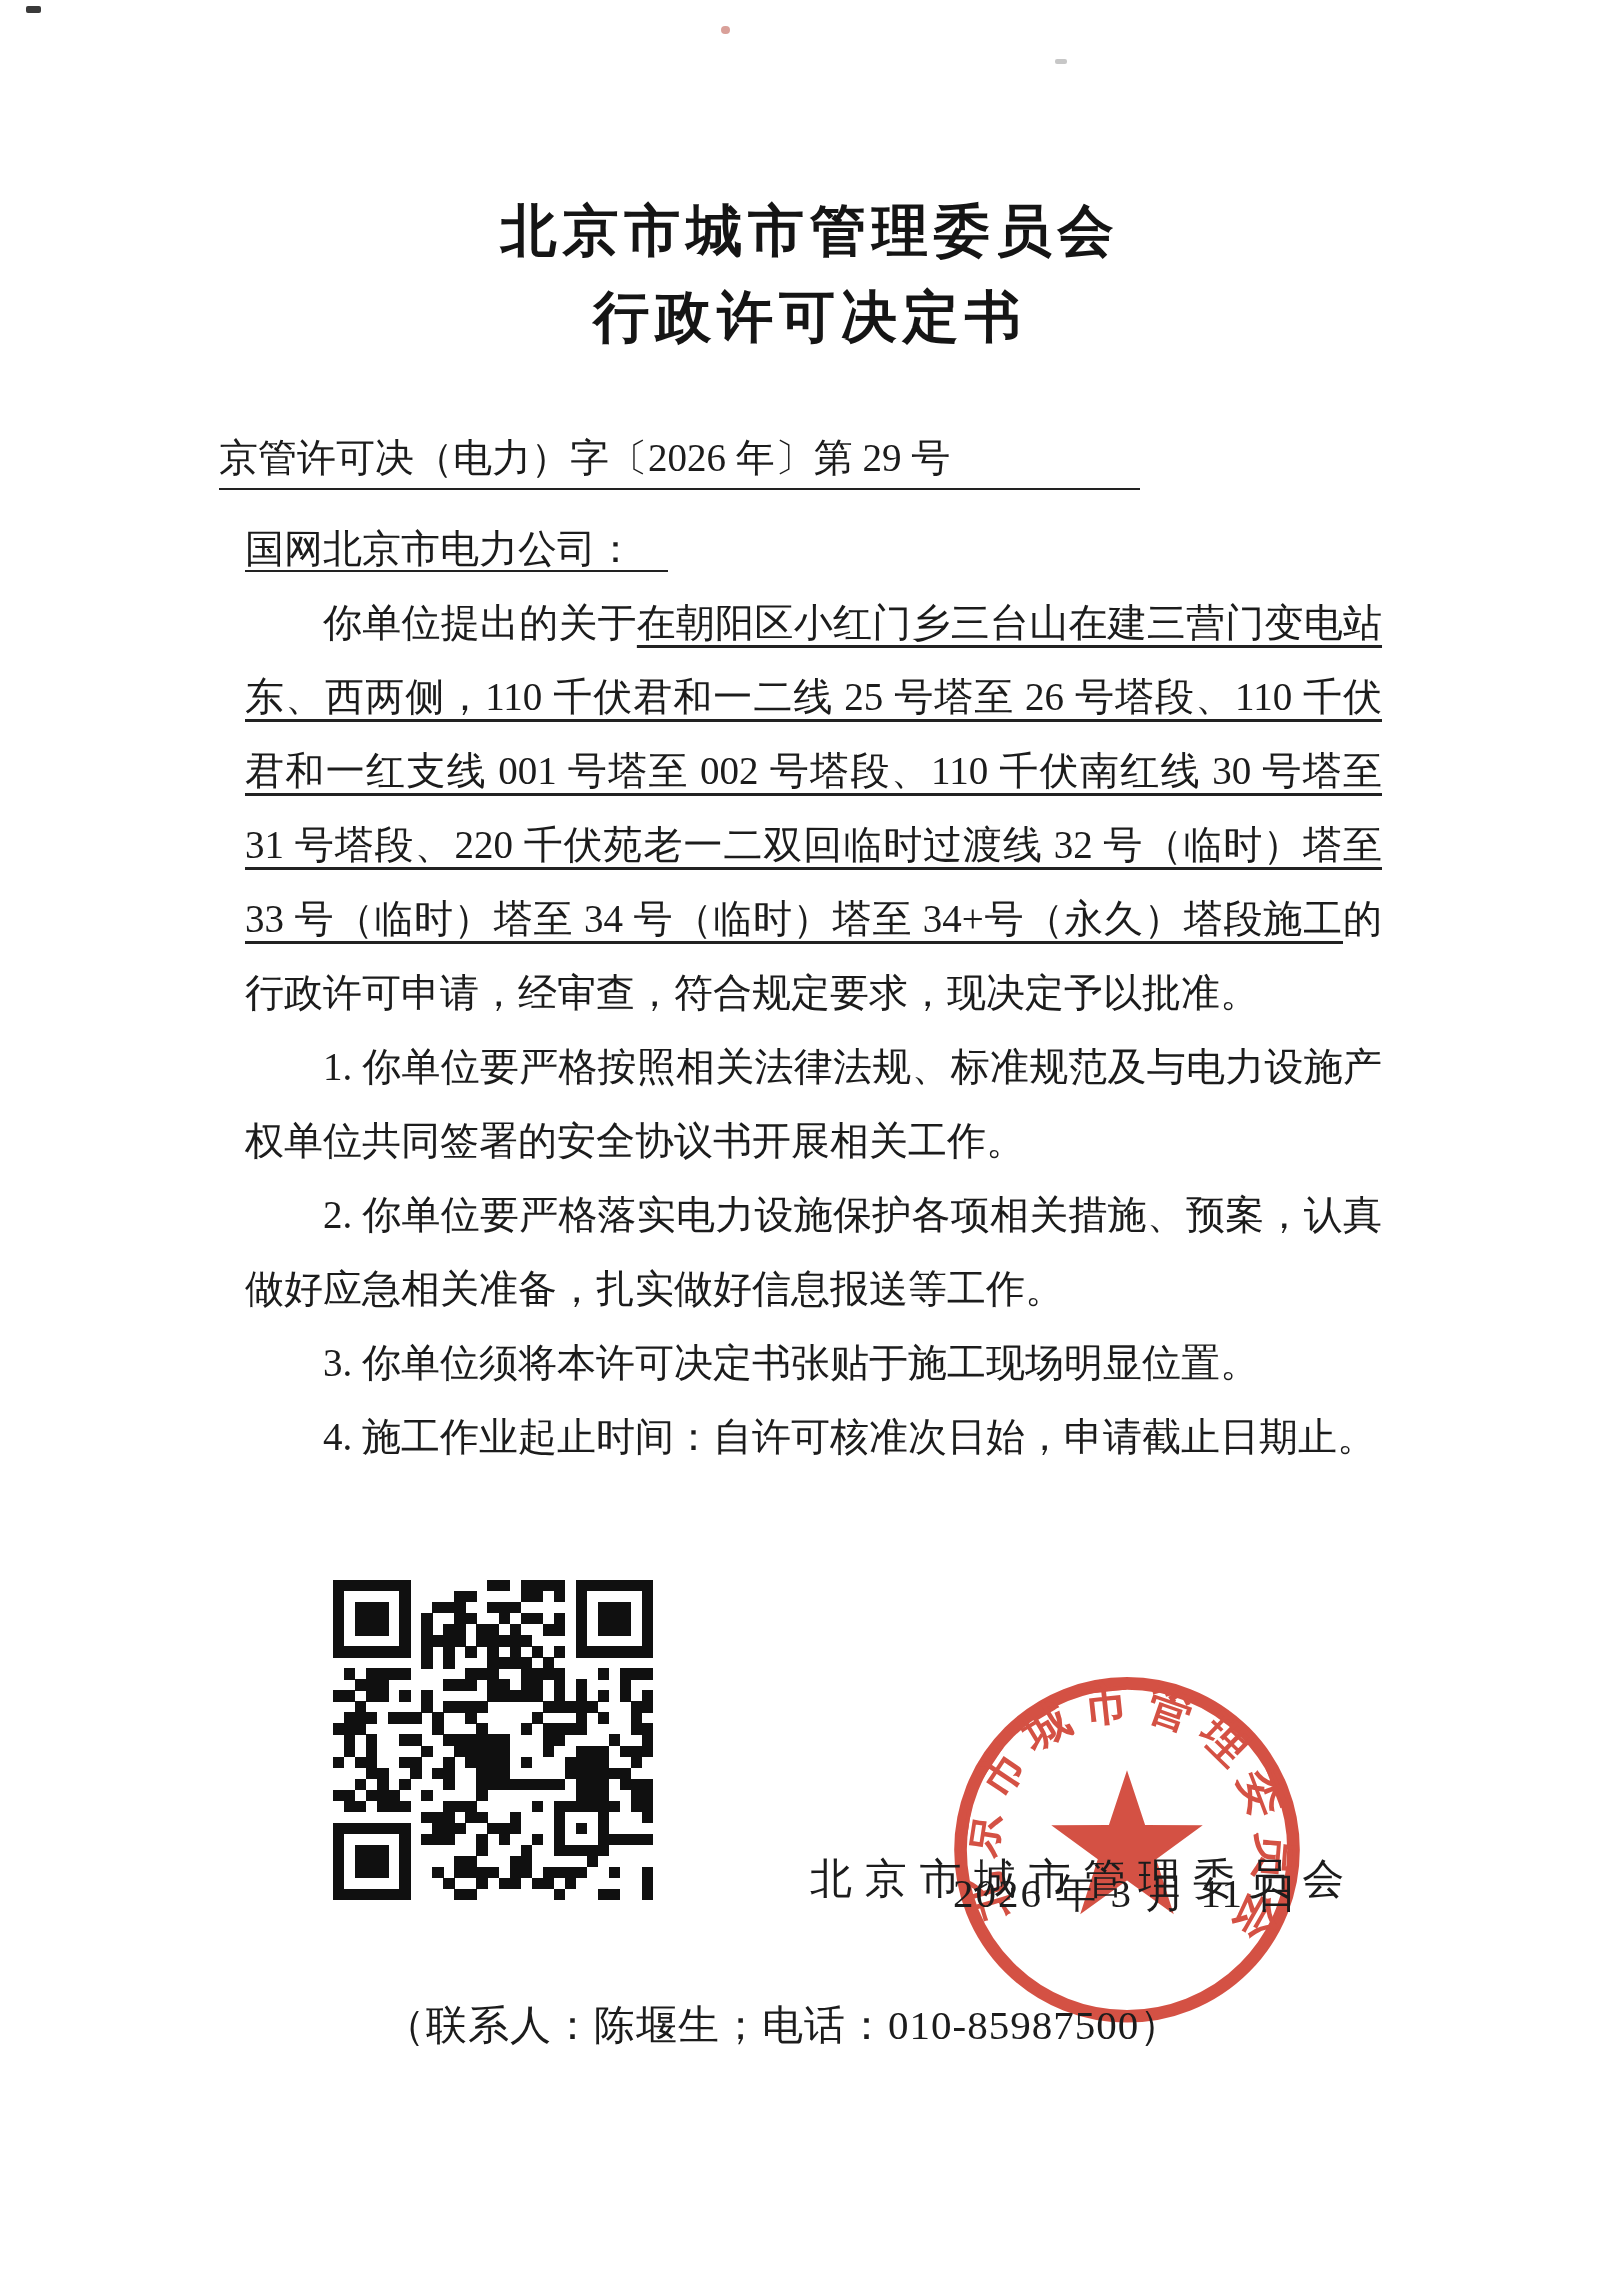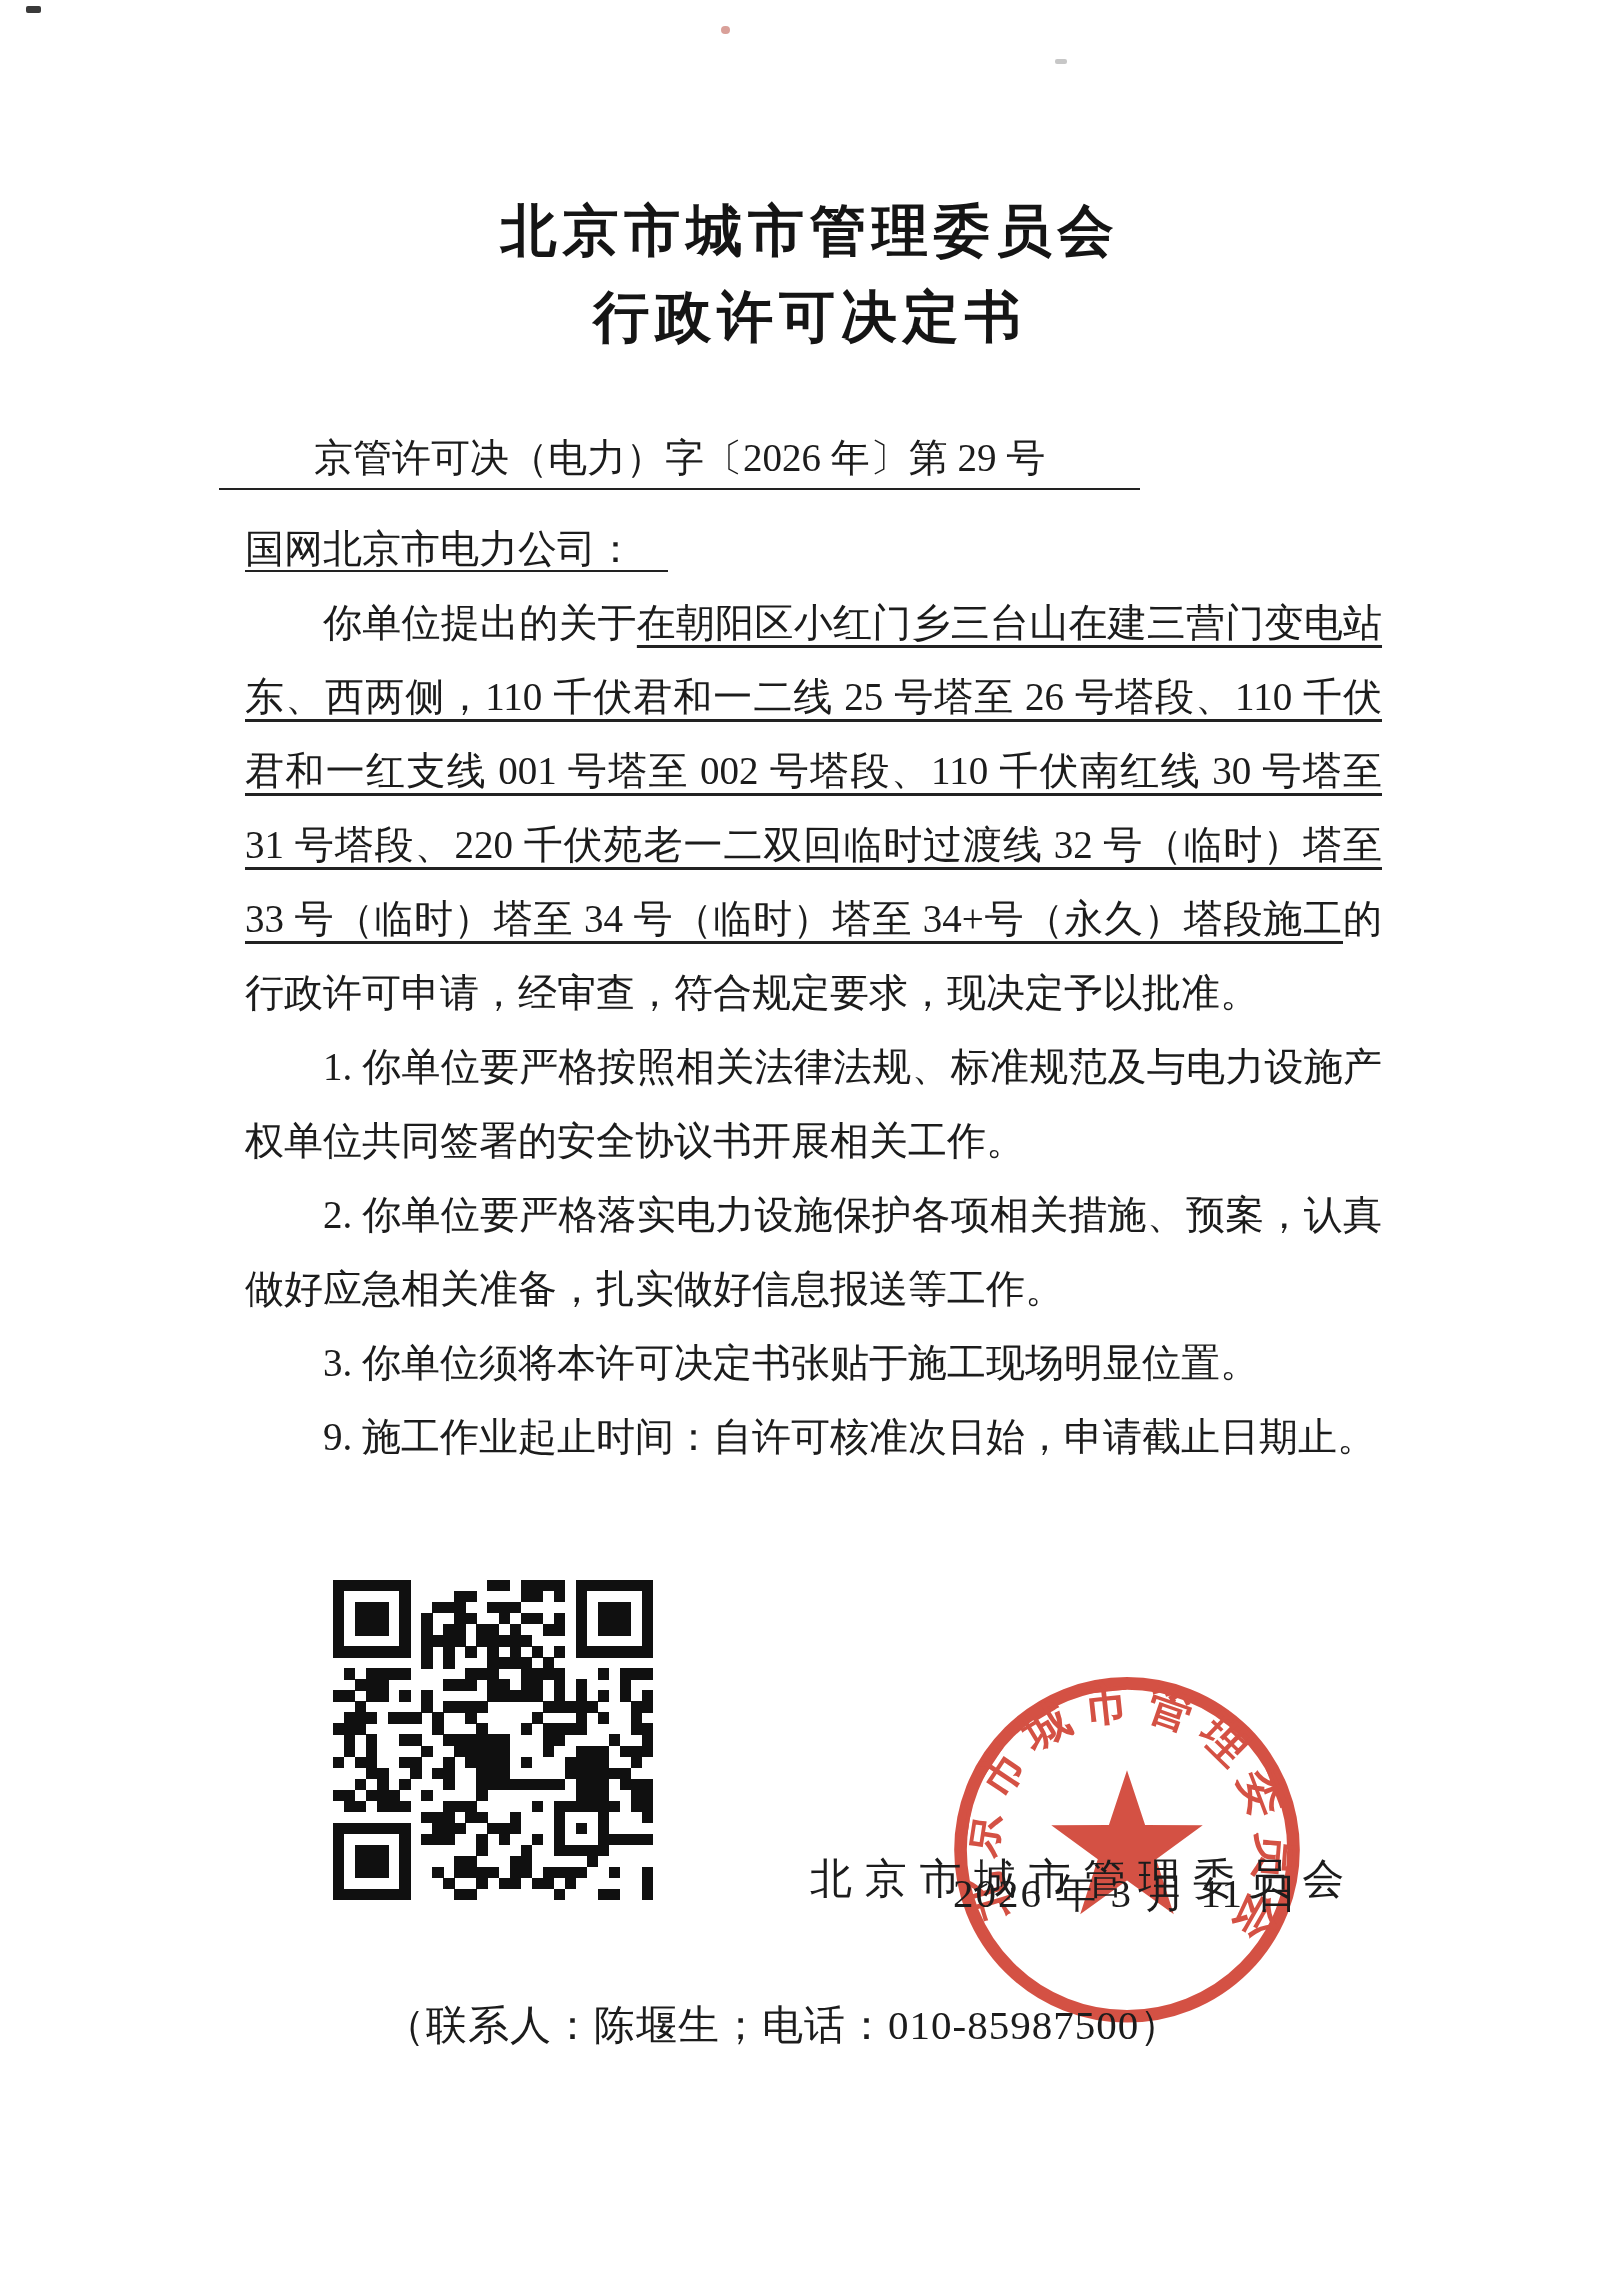--- a/index.html
+++ b/index.html
@@ -17,21 +17,21 @@
   .title{
     position:absolute;left:0;width:1620px;text-align:center;
     font-weight:bold;font-size:56px;letter-spacing:5.9px;color:#151515;
   }
   .title1{top:194px;}
   .title2{top:272px;margin-top:8px;}
 
   
   .doc-number-wrap{
     position:absolute;left:219px;top:429px;width:921px;height:59px;
-    border-bottom:2.9px solid #222;text-align:center;
+    border-bottom:2.9px solid #222;text-align:left;
     font-size:39px;line-height:57px;
   }
 
   
   .body-text{
     position:absolute;left:245px;top:512px;width:1137px;
     font-size:39px;line-height:74px;text-align:justify;
   }
   .body-text p{margin:0;padding:0;}
   .indent{text-indent:2em;}
@@ -93,21 +93,21 @@
   <div class="doc-number-wrap">
     <span>京管许可决（电力）字〔2026 年〕第 29 号</span>
   </div>
 
   <div class="body-text">
     <p class="recipient"><span>国网北京市电力公司：</span></p>
     <p class="indent"><span>你单位提出的关于</span><span class="scope">在朝阳区小红门乡三台山在建三营门变电站东、西两侧，110 千伏君和一二线 25 号塔至 26 号塔段、110 千伏君和一红支线 001 号塔至 002 号塔段、110 千伏南红线 30 号塔至 31 号塔段、220 千伏苑老一二双回临时过渡线 32 号（临时）塔至 33 号（临时）塔至 34 号（临时）塔至 34+号（永久）塔段施工</span><span>的行政许可申请，经审查，符合规定要求，现决定予以批准。</span></p>
     <p class="indent">1. 你单位要严格按照相关法律法规、标准规范及与电力设施产权单位共同签署的安全协议书开展相关工作。</p>
     <p class="indent">2. 你单位要严格落实电力设施保护各项相关措施、预案，认真做好应急相关准备，扎实做好信息报送等工作。</p>
     <p class="indent">3. 你单位须将本许可决定书张贴于施工现场明显位置。</p>
-    <p class="indent">9. 施工作业起止时间：自许可核准次日始，申请截止日期止。</p>
+    <p class="indent">4. 施工作业起止时间：自许可核准次日始，申请截止日期止。</p>
   </div>
 
   <svg id="qr" class="qr" viewBox="0 0 325 325" shape-rendering="crispEdges">
       <g fill="#101010">
         <rect x="0.00" y="0.00" width="11.56" height="11.56"></rect>
         <rect x="11.21" y="0.00" width="11.56" height="11.56"></rect>
         <rect x="22.41" y="0.00" width="11.56" height="11.56"></rect>
         <rect x="33.62" y="0.00" width="11.56" height="11.56"></rect>
         <rect x="44.83" y="0.00" width="11.56" height="11.56"></rect>
         <rect x="56.03" y="0.00" width="11.56" height="11.56"></rect>

